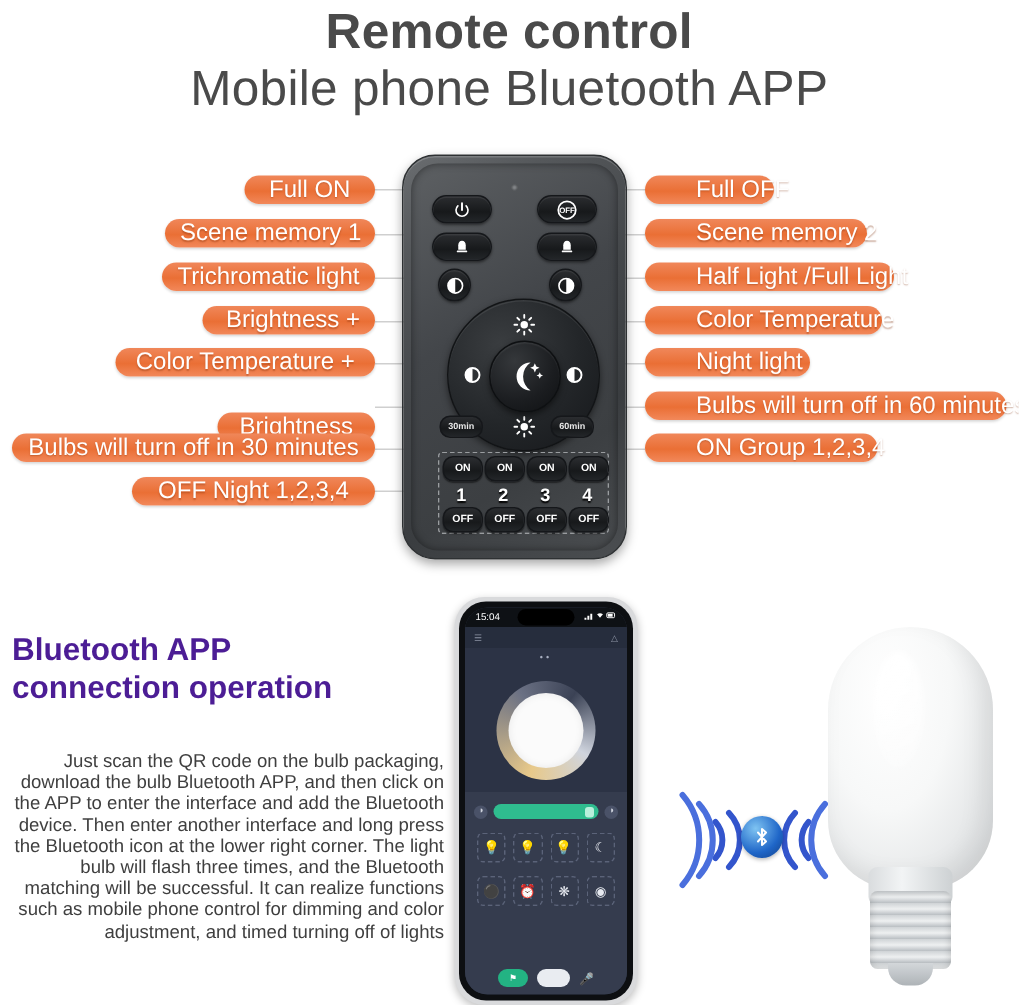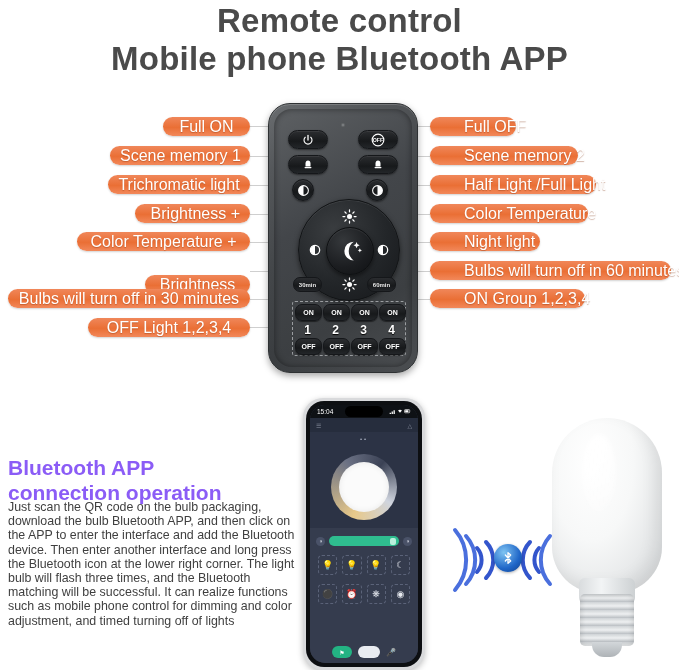--- a/index.html
+++ b/index.html
@@ -11,21 +11,21 @@
   }
   .page{position:absolute;inset:0;}
 
   
   .title-wrap{position:absolute;left:0;top:0;width:679px;text-align:center;}
   .title-l1{
     font-size:33px;font-weight:bold;color:#4a4a4a;letter-spacing:.2px;
     line-height:38px;margin-top:2px;
   }
   .title-l2{
-    font-size:33px;font-weight:bold;color:#4a4a4a;letter-spacing:.2px;
+    font-size:33px;font-weight:normal;color:#4a4a4a;letter-spacing:.2px;
     line-height:38px;
   }
 
   
   .pill{
     position:absolute;height:19px;line-height:19px;
     border-radius:10px;
     background:linear-gradient(180deg,#f0875a 0%, #ea6f35 55%, #f2885a 100%);
     color:#fff;font-size:16px;font-weight:normal;
     padding:0 10px;white-space:nowrap;
@@ -97,26 +97,26 @@
 
   .tbtn{
     position:absolute;width:27px;height:13px;border-radius:7px;
     background:linear-gradient(180deg,#2b2d30,#17191b 60%,#232629);
     border:1px solid #15171a;color:#e8e8e8;font-size:6px;font-weight:bold;
     display:flex;align-items:center;justify-content:center;
   }
 
   
   .sec-title{
-    position:absolute;left:8px;top:455px;width:290px;
-    font-size:21px;font-weight:bold;color:#8b5cf6;line-height:25px;
+    position:absolute;left:8px;top:421px;width:290px;
+    font-size:21px;font-weight:bold;color:#4c1d95;line-height:25px;
   }
   .body-text{
     position:absolute;left:8px;top:500px;width:288px;
-    font-size:12.4px;line-height:14.2px;color:#3f3f3f;
+    font-size:12.4px;line-height:14.2px;color:#3f3f3f;text-align:right;
   }
 
   
   .phone{
     position:absolute;left:303px;top:398px;width:122px;height:272px;
     border-radius:20px;background:#d9dadc;
     box-shadow:0 2px 6px rgba(0,0,0,.25);
     padding:3px;box-sizing:border-box;
   }
   .phone-body{position:absolute;inset:3px;border-radius:18px;background:#0d0f12;padding:3px;box-sizing:border-box;}
@@ -202,21 +202,21 @@
   <div class="conn" style="left:388px;top:271px;width:42px;"></div>
   <div class="conn" style="left:388px;top:299px;width:42px;"></div>
 
   <div class="pill left" style="left:163px;top:117px;width:87px;">Full ON</div>
   <div class="pill left" style="left:110px;top:146px;width:140px;">Scene memory 1</div>
   <div class="pill left" style="left:108px;top:175px;width:142px;">Trichromatic light</div>
   <div class="pill left" style="left:135px;top:204px;width:115px;text-align:right;">Brightness +</div>
   <div class="pill left" style="left:77px;top:232px;width:173px;">Color Temperature +</div>
   <div class="pill left" style="left:145px;top:275px;width:105px;">Brightness</div>
   <div class="pill left" style="left:8px;top:289px;width:242px;">Bulbs will turn off in 30 minutes</div>
-  <div class="pill left" style="left:88px;top:318px;width:162px;">OFF Light 1,2,3,4</div>
+  <div class="pill left" style="left:88px;top:318px;width:162px;">OFF Night 1,2,3,4</div>
 
   <div class="pill right" style="left:430px;top:117px;width:86px;">Full OFF</div>
   <div class="pill right" style="left:430px;top:146px;width:148px;">Scene memory 2</div>
   <div class="pill right" style="left:430px;top:175px;width:166px;">Half Light /Full Light</div>
   <div class="pill right" style="left:430px;top:204px;width:158px;">Color Temperature</div>
   <div class="pill right" style="left:430px;top:232px;width:110px;">Night light</div>
   <div class="pill right" style="left:430px;top:261px;width:241px;">Bulbs will turn off in 60 minutes</div>
   <div class="pill right" style="left:430px;top:289px;width:155px;">ON Group 1,2,3,4</div>
 
   <div class="remote">

